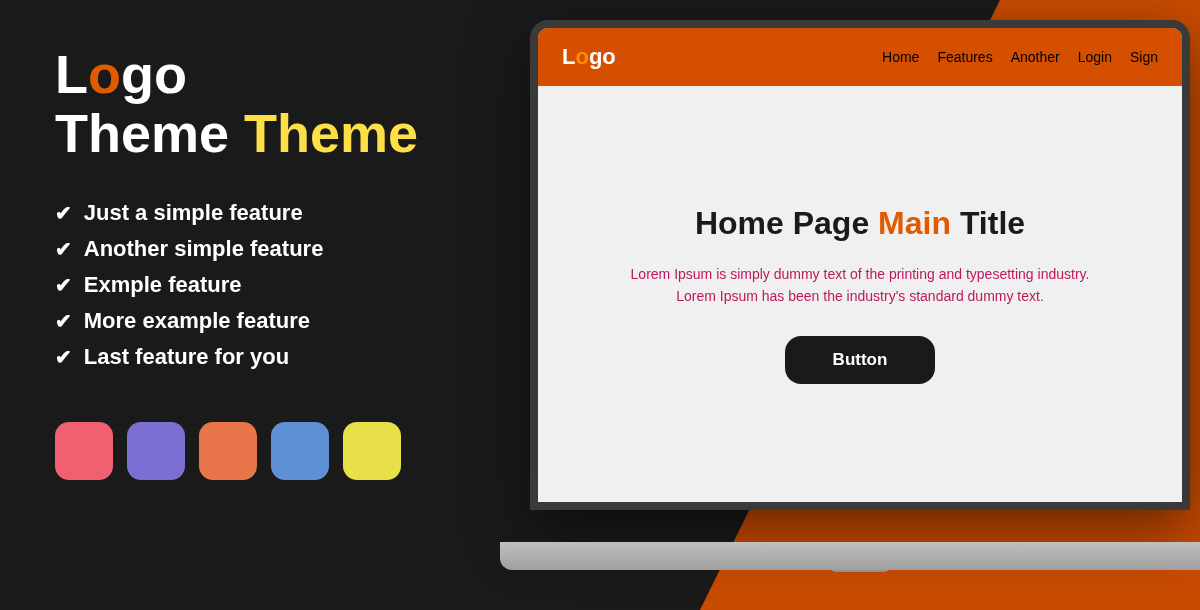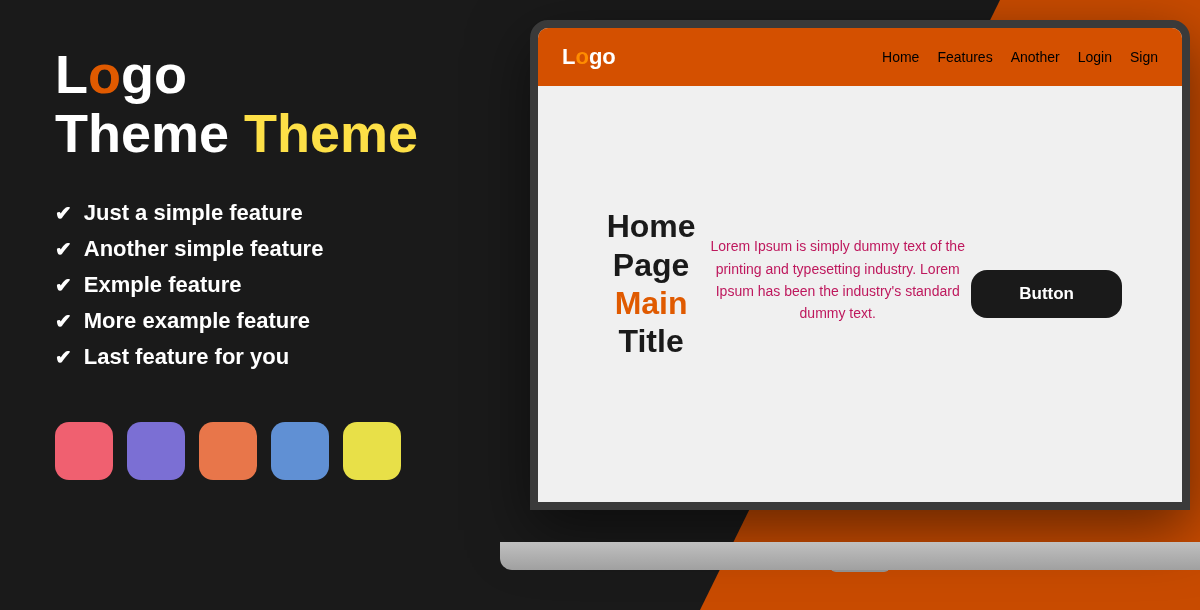--- a/index.html
+++ b/index.html
@@ -165,21 +165,21 @@
     .screen-nav-links li {
       font-size: 14px;
       color: #000000;
       font-weight: 500;
     }
 
     .screen-content {
       flex: 1;
       background: #f0f0f0;
       display: flex;
-      flex-direction: row;
+      flex-direction: column;
       align-items: center;
       justify-content: center;
       padding: 30px 60px;
       text-align: center;
     }
 
     .screen-title {
       font-size: 32px;
       font-weight: 900;
       color: #1a1a1a;

